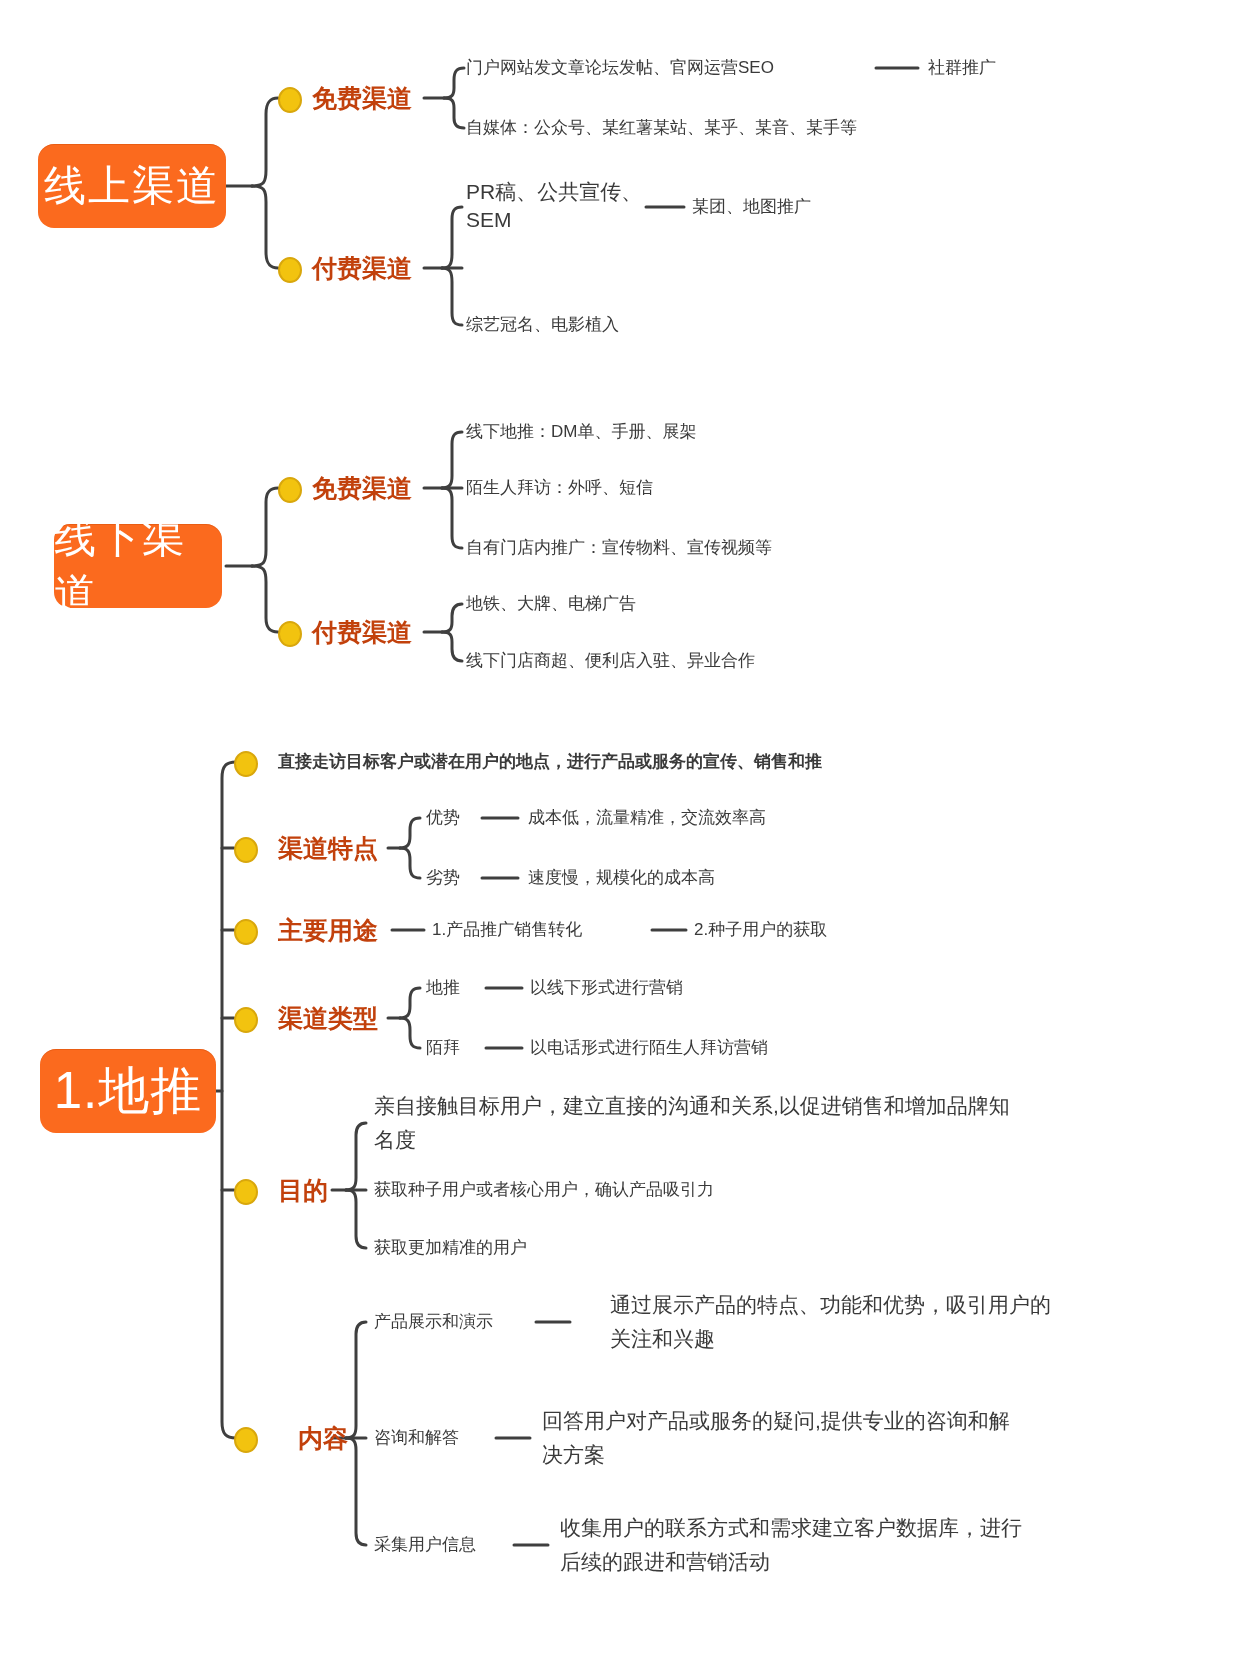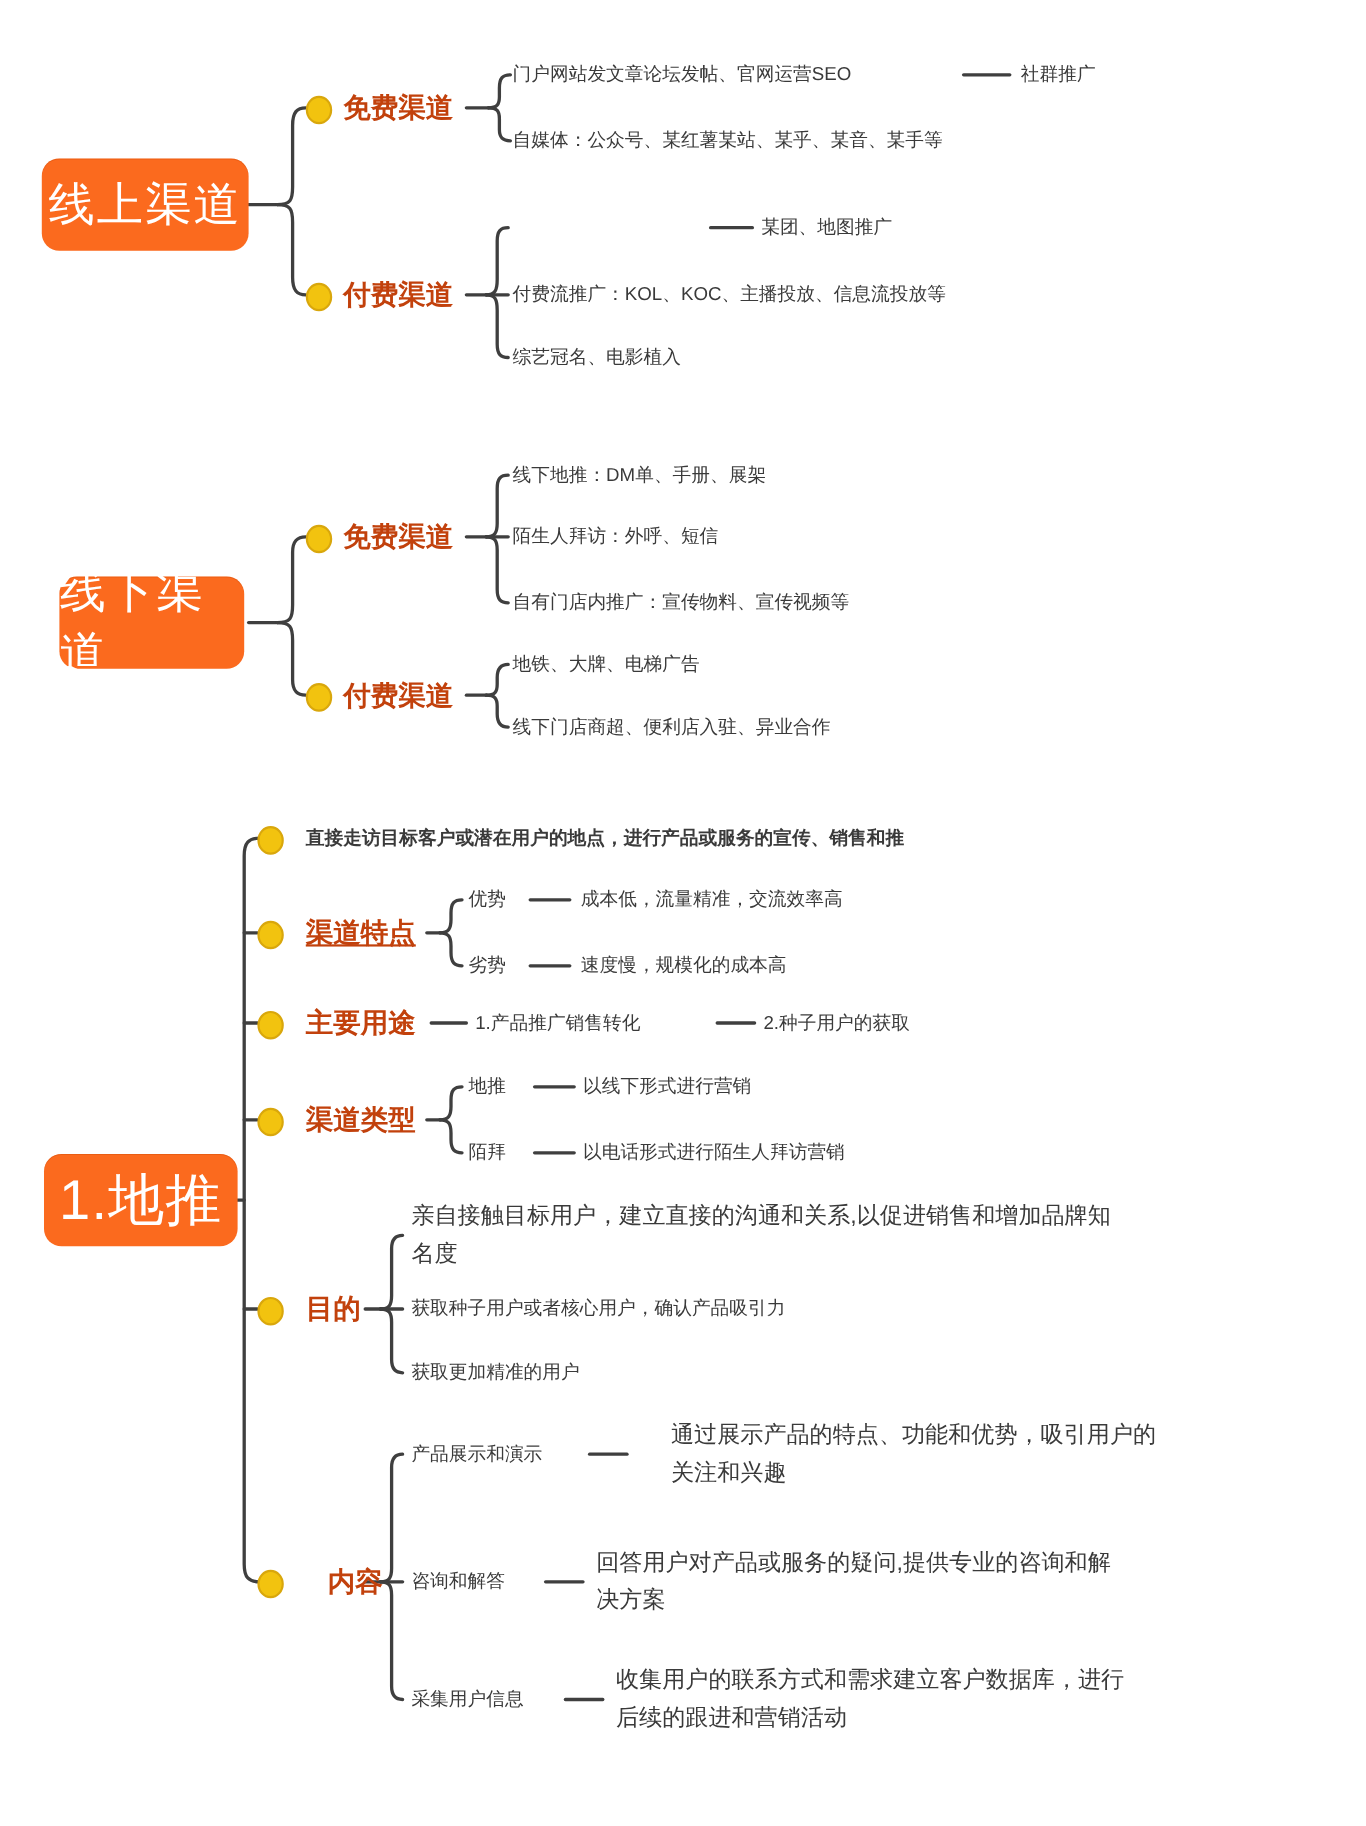--- a/index.html
+++ b/index.html
@@ -92,22 +92,23 @@
   </div>
 
   <div class="dot" style="left:278px;top:87px;"></div>
   <div class="branch-label" style="left:312px;top:98px;">免费渠道</div>
   <div class="node" style="left:466px;top:68px;">门户网站发文章论坛发帖、官网运营SEO</div>
   <div class="node" style="left:928px;top:68px;">社群推广</div>
   <div class="node" style="left:466px;top:128px;">自媒体：公众号、某红薯某站、某乎、某音、某手等</div>
 
   <div class="dot" style="left:278px;top:257px;"></div>
   <div class="branch-label" style="left:312px;top:268px;">付费渠道</div>
+  <div class="multi" style="left:466px;top:178px;line-height:28px;">PR稿、公共宣传、
+SEM</div>
   <div class="node" style="left:692px;top:207px;">某团、地图推广</div>
-  <div class="node" style="left:466px;top:268px;">付费流推广：KOL、KOC、主播投放、信息流投放等</div>
   <div class="node" style="left:466px;top:325px;">综艺冠名、电影植入</div>
 
   <div class="topic-box" style="left:54px;top:524px;width:168px;height:84px;font-size:42px;">
     <span>线下渠道</span>
   </div>
 
   <div class="dot" style="left:278px;top:477px;"></div>
   <div class="branch-label" style="left:312px;top:488px;">免费渠道</div>
   <div class="node" style="left:466px;top:432px;">线下地推：DM单、手册、展架</div>
   <div class="node" style="left:466px;top:488px;">陌生人拜访：外呼、短信</div>
@@ -119,21 +120,21 @@
   <div class="node" style="left:466px;top:661px;">线下门店商超、便利店入驻、异业合作</div>
 
   <div class="topic-box" style="left:40px;top:1049px;width:176px;height:84px;font-size:51px;letter-spacing:1px;">
     <span>1.地推</span>
   </div>
 
   <div class="dot" style="left:234px;top:751px;"></div>
   <div class="node bold" style="left:278px;top:762px;">直接走访目标客户或潜在用户的地点，进行产品或服务的宣传、销售和推</div>
 
   <div class="dot" style="left:234px;top:837px;"></div>
-  <div class="branch-label" style="left:278px;top:848px;text-decoration:underline;">渠道特点</div>
+  <div class="branch-label" style="left:278px;top:848px;">渠道特点</div>
   <div class="node" style="left:426px;top:818px;">优势</div>
   <div class="node" style="left:528px;top:818px;">成本低，流量精准，交流效率高</div>
   <div class="node" style="left:426px;top:878px;">劣势</div>
   <div class="node" style="left:528px;top:878px;">速度慢，规模化的成本高</div>
 
   <div class="dot" style="left:234px;top:919px;"></div>
   <div class="branch-label" style="left:278px;top:930px;">主要用途</div>
   <div class="node" style="left:432px;top:930px;">1.产品推广销售转化</div>
   <div class="node" style="left:694px;top:930px;">2.种子用户的获取</div>
 

